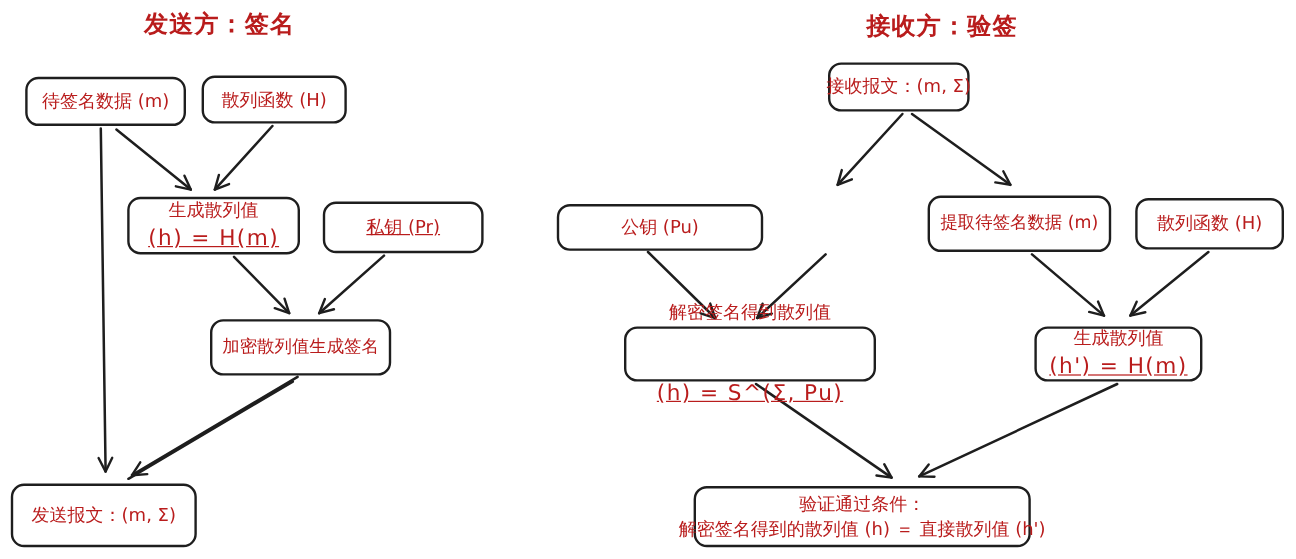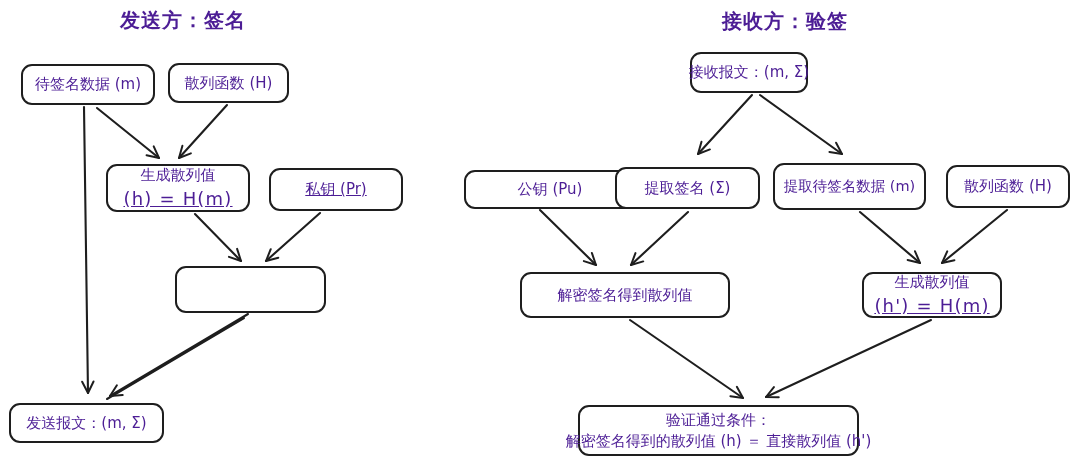--- a/index.html
+++ b/index.html
@@ -1,18 +1,18 @@
 <!DOCTYPE html>
 <html><head>
 <meta charset="utf-8">
 <style>
   html,body { margin:0; padding:0; background:#ffffff; }
   .canvas {
     position:relative; width:1080px; height:466px; background:#ffffff;
-    font-family:"DejaVu Sans", sans-serif; color:#4c1d95; overflow:hidden;
+    font-family:"DejaVu Sans", sans-serif; color:#b91c1c; overflow:hidden;
   }
   .arrows { position:absolute; left:0; top:0; width:1080px; height:466px; }
   .flow-title {
     position:absolute; text-align:center; font-size:20px; font-weight:600;
     letter-spacing:1px; white-space:nowrap;
   }
   .node {
     position:absolute; box-sizing:border-box; background:#ffffff;
     border:2.2px solid #1e1e1e; border-radius:11px;
     display:flex; flex-direction:column; align-items:center; justify-content:center;
@@ -68,48 +68,47 @@
   <div class="node" style="left:106px; top:164px; width:144px; height:48px;">
     <span>生成散列值</span>
     <span class="formula">(h) = H(m)</span>
   </div>
 
   <div class="node" style="left:269px; top:168px; width:134px; height:43px;text-decoration:underline;">
     <span>私钥 (Pr)</span>
   </div>
 
   <div class="node small-text" style="left:175px; top:266px; width:151px; height:47px;">
+    <span>加密散列值生成签名</span>
   </div>
 
-  <div class="node" style="left:9px; top:403px; width:155px; height:40px;">
+  <div class="node" style="left:9px; top:403px; width:155px; height:53px;">
     <span>发送报文：(m, Σ)</span>
   </div>
 
   <div class="node" style="left:690px; top:52px; width:118px; height:41px;">
     <span>接收报文：(m, Σ)</span>
   </div>
 
   <div class="node" style="left:464px; top:170px; width:172px; height:39px;">
     <span>公钥 (Pu)</span>
   </div>
 
-  <div class="node" style="left:615px; top:167px; width:145px; height:42px;">
-    <span>提取签名 (Σ)</span>
-  </div>
 
   <div class="node small-text" style="left:773px; top:163px; width:153px; height:47px;">
     <span>提取待签名数据 (m)</span>
   </div>
 
   <div class="node" style="left:946px; top:165px; width:124px; height:43px;">
     <span>散列函数 (H)</span>
   </div>
 
   <div class="node" style="left:520px; top:272px; width:210px; height:46px;gap:44px;">
     <span>解密签名得到散列值</span>
+    <span class="formula">(h) = S^(Σ, Pu)</span>
   </div>
 
   <div class="node" style="left:862px; top:272px; width:140px; height:46px;">
     <span>生成散列值</span>
     <span class="formula">(h') = H(m)</span>
   </div>
 
   <div class="node" style="left:578px; top:405px; width:281px; height:51px;">
     <span>验证通过条件：</span>
     <span>解密签名得到的散列值 (h)  ＝ 直接散列值 (h')</span>

